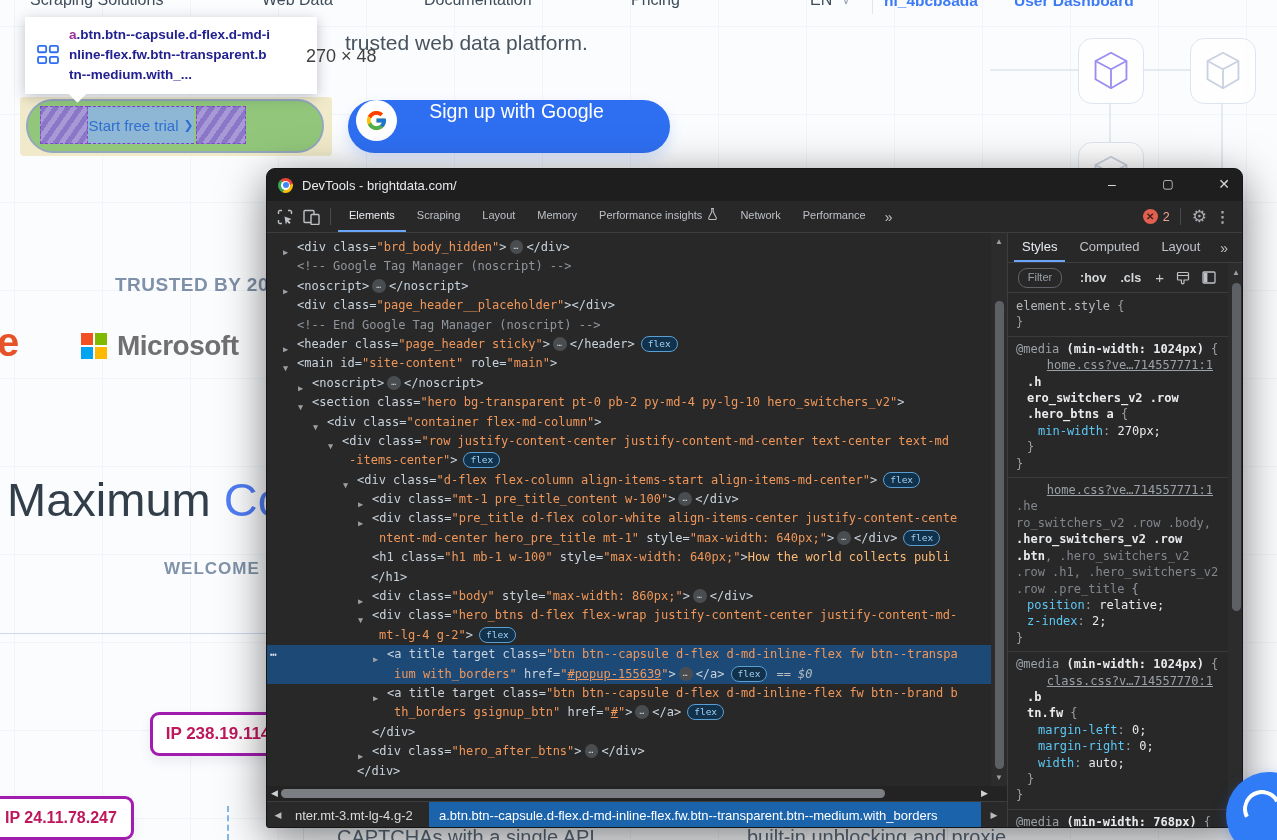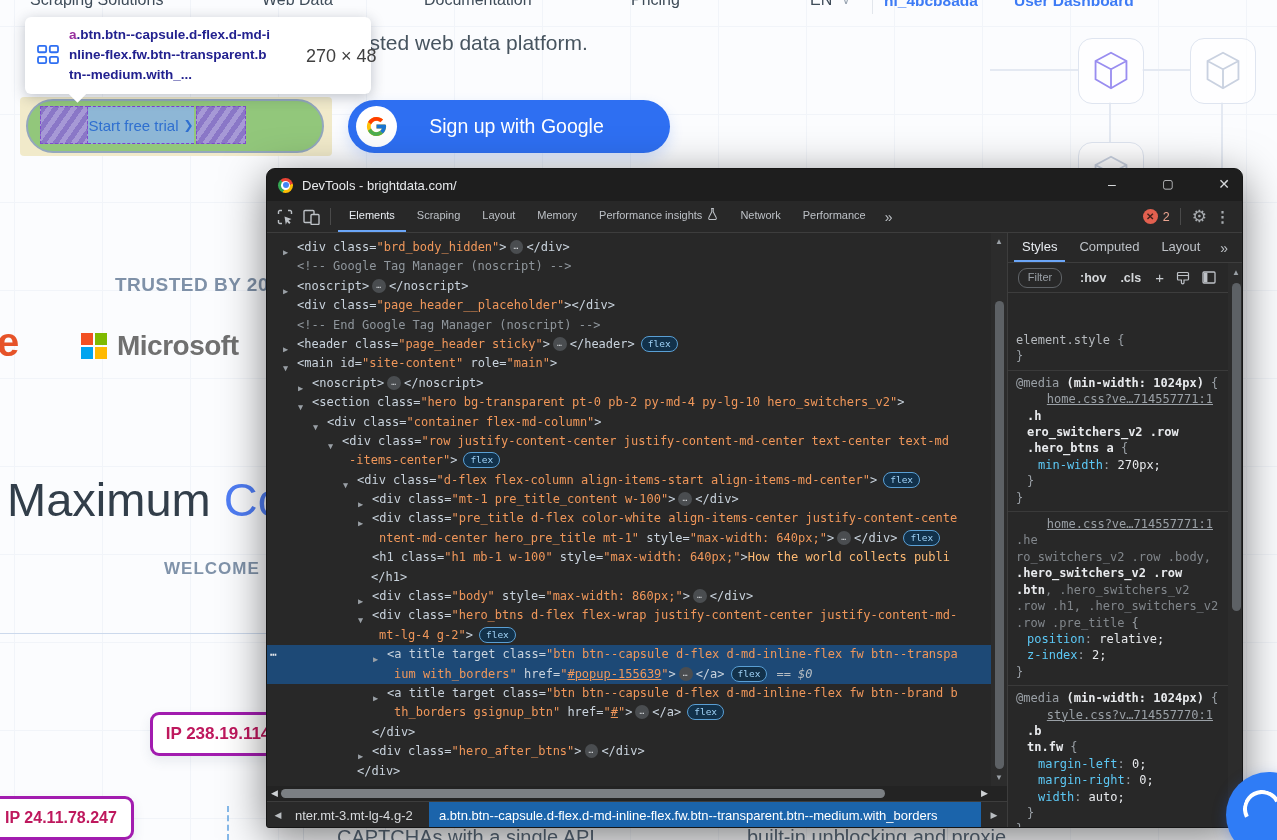--- a/index.html
+++ b/index.html
@@ -11,40 +11,40 @@
     background-size:88px 88px;background-position:14px 26px;
   }
   .abs{position:absolute}
   
   .nav-item{position:absolute;top:-9px;font-size:16px;color:#3f4c59;font-weight:500;white-space:nowrap}
   .nav-link{position:absolute;top:-8px;font-size:15.5px;font-weight:700;color:#3d7bf5;white-space:nowrap}
   .nav-chev{position:absolute;top:-6px;font-size:11px;color:#94a0ae}
   .nav-sep{position:absolute;top:-4px;width:1px;height:18px;background:#e2e6ec}
   .tagline{position:absolute;left:345px;top:31px;font-size:21px;color:#47545f}
   
-  .tooltip{position:absolute;left:25px;top:17px;width:346px;height:77px;background:#fff;border-radius:6px;
+  .tooltip{position:absolute;left:25px;top:17px;width:292px;height:77px;background:#fff;border-radius:1px;
     box-shadow:0 3px 14px rgba(30,40,60,.28);z-index:10}
   .tooltip:after{content:"";position:absolute;left:46px;bottom:-6px;width:13px;height:13px;background:#fff;transform:rotate(45deg)}
   .tt-lines{position:absolute;left:44px;top:8px;width:216px;font-size:13.5px;font-weight:700;color:#22218f;line-height:20px;word-break:break-all}
   .tt-tag{color:#98309d}
   .tt-dim{position:absolute;left:281px;top:29px;font-size:18px;color:#404040;white-space:nowrap}
   
   .trial-wrap{position:absolute;left:20px;top:97px;width:312px;height:59px;z-index:5}
   .trial-margin{position:absolute;inset:0;background:rgba(240,233,199,.95);border-radius:4px}
   .trial-capsule{position:absolute;left:6px;top:2px;width:298px;height:54px;border-radius:28px;
     background:rgba(122,190,102,.8);border:2px solid #93a7bd;box-sizing:border-box}
   .hatch{position:absolute;top:9px;height:38px;border:1px dashed #7d3fd6;box-sizing:border-box;opacity:.9;
     background:repeating-linear-gradient(125deg,#8a6fd0 0 5px,#a995e0 5px 10px)}
   .trial-content{position:absolute;left:68px;top:9px;width:106px;height:38px;background:rgba(141,181,226,.88);
     display:flex;align-items:center;justify-content:center;border-top:1px dashed #7d3fd6;border-bottom:1px dashed #7d3fd6;box-sizing:border-box}
   .trial-label{font-size:15px;color:#2f6fd0;white-space:nowrap}
   .trial-chev{font-size:12px;color:#2f6fd0;margin-left:5px}
   
   .gbtn{position:absolute;left:348px;top:100px;width:322px;height:53px;border-radius:27px;background:#2e6ff2;
-    display:flex;align-items:center;z-index:5;box-shadow:0 6px 14px rgba(46,111,242,.18)}
+    display:flex;z-index:5;box-shadow:0 6px 14px rgba(46,111,242,.18)}
   .gcircle{width:41px;height:41px;border-radius:50%;background:#fff;margin-left:8px;display:flex;align-items:center;justify-content:center}
   .glabel{flex:1;text-align:center;color:#fff;font-size:19.5px;padding-right:34px;font-weight:500}
   .trusted{position:absolute;left:115px;top:274px;font-size:19px;font-weight:700;color:#7f91a8;letter-spacing:.5px;white-space:nowrap}
   .logo-e{position:absolute;left:-3px;top:320px;font-size:40px;font-weight:700;color:#e65329}
   .ms{position:absolute;left:81px;top:330px;display:flex;align-items:center}
   .ms-grid{width:26px;height:26px;display:grid;grid-template-columns:12px 12px;grid-template-rows:12px 12px;gap:2px}
   .ms-grid i{display:block}
   .ms-word{font-size:28px;color:#707070;font-weight:600;margin-left:10px;letter-spacing:-.5px;white-space:nowrap}
   .hero-h{position:absolute;left:7px;top:472px;font-size:47px;font-weight:500;color:#323e4a;white-space:nowrap}
   .hero-h .blue{color:#4f7df5}
@@ -346,21 +346,21 @@
     </span>
     <span style="margin-left:12px;display:flex">
       <svg width="14" height="13" viewBox="0 0 14 13">
           <rect x="1" y="1" width="12" height="11" rx="1" fill="none" stroke="#bdc1c6" stroke-width="1.3"></rect>
           <rect x="1.8" y="1.8" width="3.6" height="9.4" fill="#bdc1c6"></rect>
         </svg>
     </span>
   </div>
   <div class="styles-list" id="styles-list">
       <div class="rule">
-        <div class="sl" style="padding-left: 8px; margin-top: 34px;"><span class="st-es">element.style</span><span class="st-br"> {</span></div>
+        <div class="sl" style="padding-left: 8px;"><span class="st-es">element.style</span><span class="st-br"> {</span></div>
         <div class="sl" style="padding-left: 8px;"><span class="st-br">}</span></div>
       </div>
       <div class="rule">
         <div class="sl" style="padding-left: 8px;"><span class="st-at">@media</span><span class="st-wb"> (min-width: 1024px)</span><span class="st-br"> {</span></div>
         <div class="sl rt"><span class="st-lnk">home.css?ve…714557771:1</span></div>
         <div class="sl" style="padding-left: 19px;"><span class="st-wb">.h</span></div>
         <div class="sl" style="padding-left: 19px;"><span class="st-wb">ero_switchers_v2 .row</span></div>
         <div class="sl" style="padding-left: 19px;"><span class="st-wb">.hero_btns a</span><span class="st-br"> {</span></div>
         <div class="sl" style="padding-left: 30px;"><span class="st-pr">min-width</span><span class="st-br">: </span><span class="st-vl">270px;</span></div>
         <div class="sl" style="padding-left: 19px;"><span class="st-br">}</span></div>
@@ -373,21 +373,21 @@
         <div class="sl" style="padding-left: 8px;"><span class="st-wb">.hero_switchers_v2 .row</span></div>
         <div class="sl" style="padding-left: 8px;"><span class="st-wb">.btn</span><span class="st-dm">, .hero_switchers_v2</span></div>
         <div class="sl" style="padding-left: 8px;"><span class="st-dm">.row .h1, .hero_switchers_v2</span></div>
         <div class="sl" style="padding-left: 8px;"><span class="st-dm">.row .pre_title </span><span class="st-br">{</span></div>
         <div class="sl" style="padding-left: 19px;"><span class="st-pr">position</span><span class="st-br">: </span><span class="st-vl">relative;</span></div>
         <div class="sl" style="padding-left: 19px;"><span class="st-pr">z-index</span><span class="st-br">: </span><span class="st-vl">2;</span></div>
         <div class="sl" style="padding-left: 8px;"><span class="st-br">}</span></div>
       </div>
       <div class="rule">
         <div class="sl" style="padding-left: 8px;"><span class="st-at">@media</span><span class="st-wb"> (min-width: 1024px)</span><span class="st-br"> {</span></div>
-        <div class="sl rt"><span class="st-lnk">style.css?v…714557770:1</span></div>
+        <div class="sl rt"><span class="st-lnk">class.css?v…714557770:1</span></div>
         <div class="sl" style="padding-left: 19px;"><span class="st-wb">.b</span></div>
         <div class="sl" style="padding-left: 19px;"><span class="st-wb">tn.fw</span><span class="st-br"> {</span></div>
         <div class="sl" style="padding-left: 30px;"><span class="st-pr">margin-left</span><span class="st-br">: </span><span class="st-vl">0;</span></div>
         <div class="sl" style="padding-left: 30px;"><span class="st-pr">margin-right</span><span class="st-br">: </span><span class="st-vl">0;</span></div>
         <div class="sl" style="padding-left: 30px;"><span class="st-pr">width</span><span class="st-br">: </span><span class="st-vl">auto;</span></div>
         <div class="sl" style="padding-left: 19px;"><span class="st-br">}</span></div>
         <div class="sl" style="padding-left: 8px;"><span class="st-br">}</span></div>
       </div>
       <div class="rule">
         <div class="sl" style="padding-left: 8px;"><span class="st-at">@media</span><span class="st-wb"> (min-width: 768px)</span><span class="st-br"> {</span></div>

